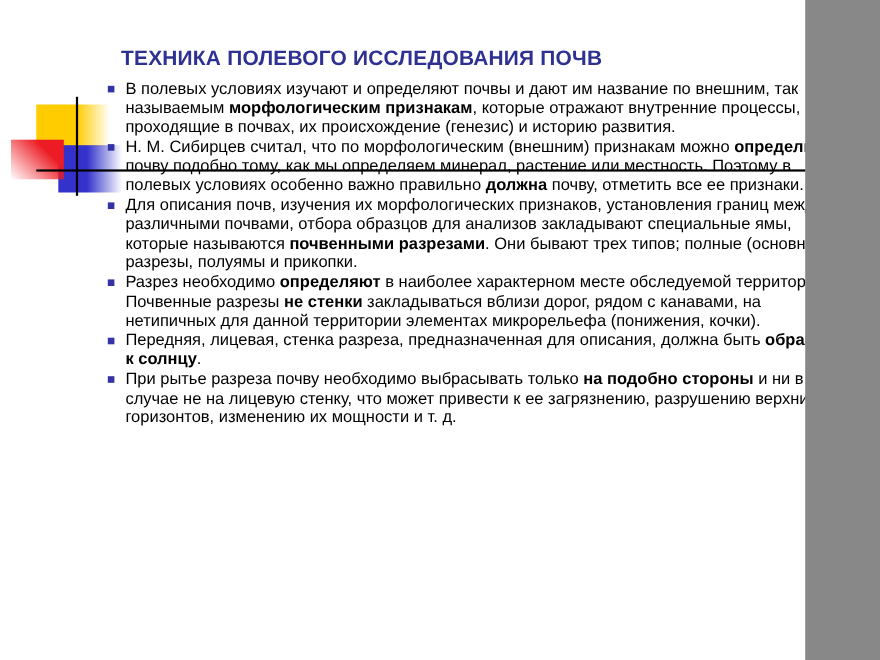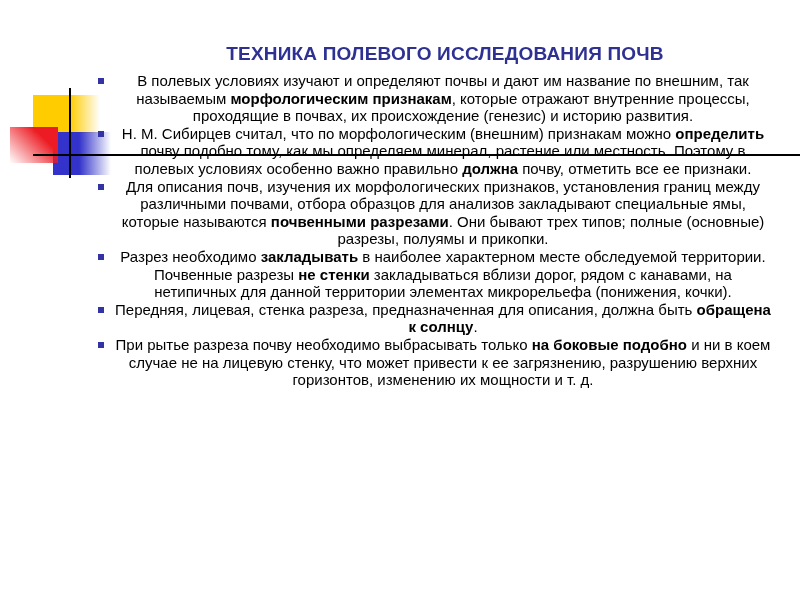--- a/index.html
+++ b/index.html
@@ -1,22 +1,21 @@
 <!DOCTYPE html>
 <html style="--bg: #FFFFFF; --c-title: #2E3192; --c-body: #000000; --c-marker: #3333A3; --c-yellow: #FFCC00; --c-red: #ED1C24; --c-blue: #3333CC; --c-line: #000000;"><head>
 <meta charset="utf-8">
 <style>
   html,body{margin:0;padding:0;background:#888;}
   .slide{
     position:relative;
-    width:800px;height:600px;
+    width:732px;height:600px;
     background:var(--bg,#fff);
     overflow:hidden;
     font-family:"Liberation Sans","DejaVu Sans",sans-serif;
-    text-align:center;
   }
   
   .deco{position:absolute;left:0;top:0;width:160px;height:200px;}
   .sq{position:absolute;}
   .sq-yellow{
     left:33px;top:95px;width:67px;height:38px;
     background:linear-gradient(to right,var(--c-yellow,#FFCC00) 55%,rgba(255,204,0,0) 100%);
   }
   .sq-blue{
     left:53px;top:132px;width:58px;height:43px;
@@ -75,19 +74,19 @@
   </div>
   <div class="hline"></div>
 
   <h1 class="title">ТЕХНИКА ПОЛЕВОГО ИССЛЕДОВАНИЯ ПОЧВ</h1>
 
   <div class="content">
     <ul class="bullets">
         <li><span class="marker"></span><span><span>В полевых условиях изучают и определяют почвы и дают им название по внешним, так называемым </span><b>морфологическим признакам</b><span>, которые отражают внутренние процессы, проходящие в почвах, их происхождение (генезис) и историю развития.</span></span></li>
         <li><span class="marker"></span><span><span>Н. М. Сибирцев считал, что по морфологическим (внешним) признакам можно </span><b>определить</b><span> почву подобно тому, как мы определяем минерал, растение или местность. Поэтому в полевых условиях особенно важно правильно </span><b>должна</b><span> почву, отметить все ее признаки.</span></span></li>
         <li><span class="marker"></span><span><span>Для описания почв, изучения их морфологических признаков, установления границ между различными почвами, отбора образцов для анализов закладывают специальные ямы, которые называются </span><b>почвенными разрезами</b><span>. Они бывают трех типов; полные (основные) разрезы, полуямы и прикопки.</span></span></li>
-        <li><span class="marker"></span><span><span>Разрез необходимо </span><b>закладывать</b><span> в наиболее характерном месте обследуемой территории. Почвенные разрезы </span><b>не стенки</b><span> закладываться вблизи дорог, рядом с канавами, на нетипичных для данной территории элементах микрорельефа (понижения, кочки).</span></span></li>
+        <li><span class="marker"></span><span><span>Разрез необходимо </span><b>определяют</b><span> в наиболее характерном месте обследуемой территории. Почвенные разрезы </span><b>не стенки</b><span> закладываться вблизи дорог, рядом с канавами, на нетипичных для данной территории элементах микрорельефа (понижения, кочки).</span></span></li>
         <li><span class="marker"></span><span><span>Передняя, лицевая, стенка разреза, предназначенная для описания, должна быть </span><b>обращена к солнцу</b><span>.</span></span></li>
-        <li><span class="marker"></span><span><span>При рытье разреза почву необходимо выбрасывать только </span><b>на боковые подобно</b><span> и ни в коем случае не на лицевую стенку, что может привести к ее загрязнению, разрушению верхних горизонтов, изменению их мощности и т. д.</span></span></li>
+        <li><span class="marker"></span><span><span>При рытье разреза почву необходимо выбрасывать только </span><b>на подобно стороны</b><span> и ни в коем случае не на лицевую стенку, что может привести к ее загрязнению, разрушению верхних горизонтов, изменению их мощности и т. д.</span></span></li>
       </ul>
   </div>
 
 </div>
 
 </body></html>

